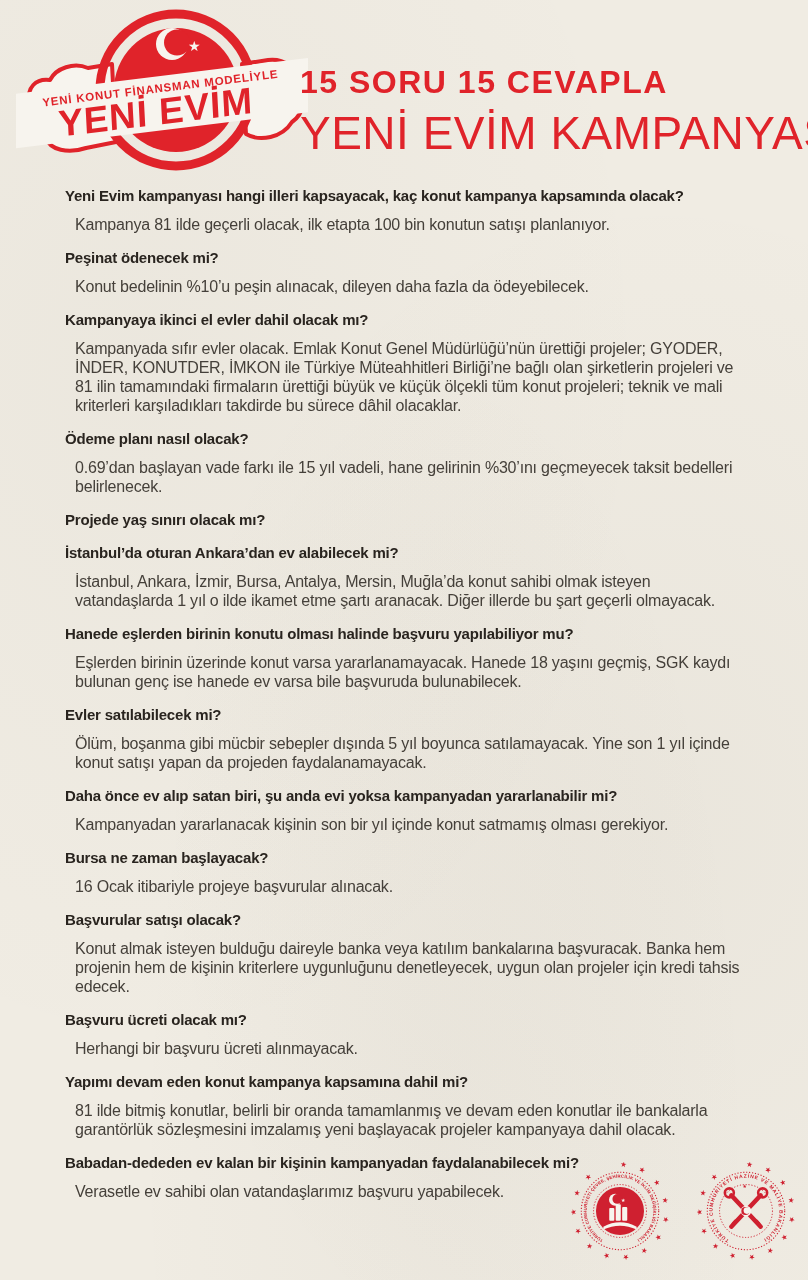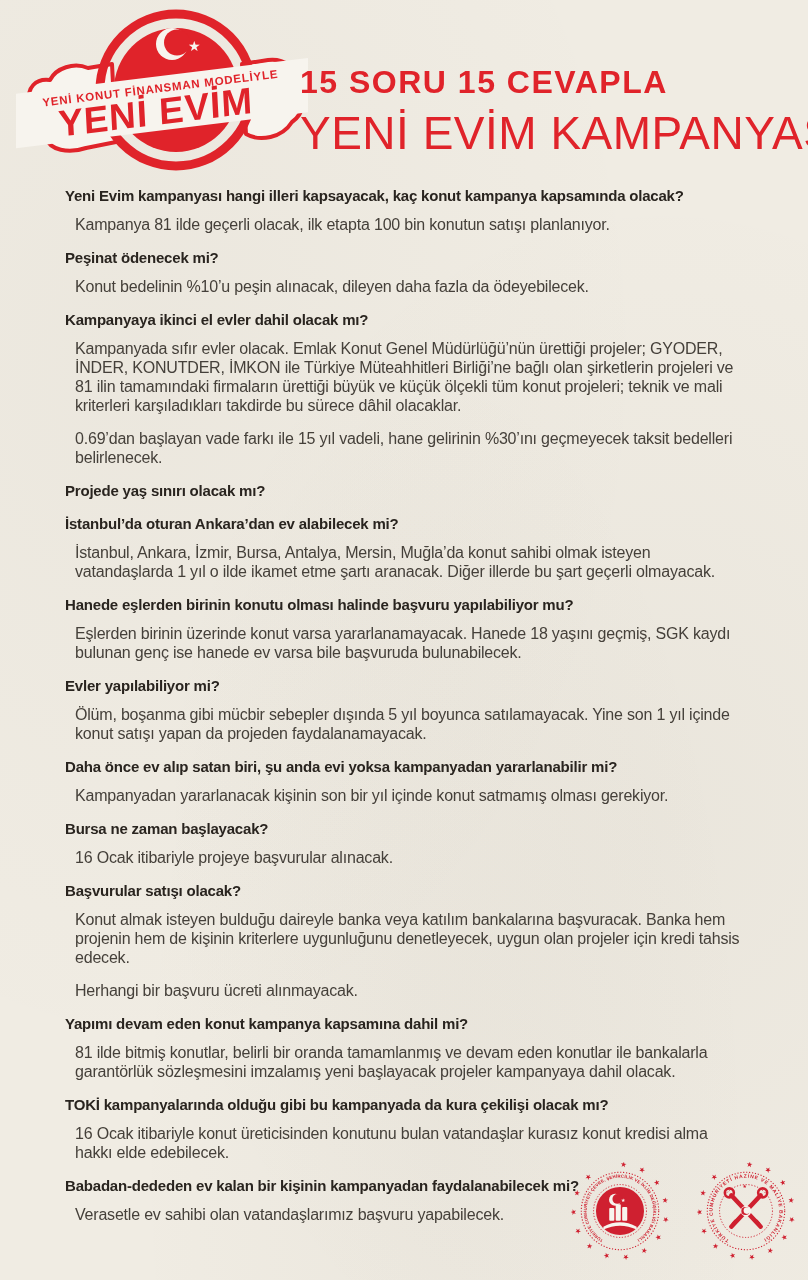--- a/index.html
+++ b/index.html
@@ -83,59 +83,57 @@
     </section>
     <section class="qa">
       <h2 class="q">Peşinat ödenecek mi?</h2>
       <p class="a">Konut bedelinin %10’u peşin alınacak, dileyen daha fazla da ödeyebilecek.</p>
     </section>
     <section class="qa">
       <h2 class="q">Kampanyaya ikinci el evler dahil olacak mı?</h2>
       <p class="a">Kampanyada sıfır evler olacak. Emlak Konut Genel Müdürlüğü’nün ürettiği projeler; GYODER, İNDER, KONUTDER, İMKON ile Türkiye Müteahhitleri Birliği’ne bağlı olan şirketlerin projeleri ve 81 ilin tamamındaki firmaların ürettiği büyük ve küçük ölçekli tüm konut projeleri; teknik ve mali kriterleri karşıladıkları takdirde bu sürece dâhil olacaklar.</p>
     </section>
     <section class="qa">
+      <h2 class="q">Ödeme planı nasıl olacak?</h2>
       <p class="a">0.69’dan başlayan vade farkı ile 15 yıl vadeli, hane gelirinin %30’ını geçmeyecek taksit bedelleri belirlenecek.</p>
     </section>
     <section class="qa">
       <h2 class="q">Projede yaş sınırı olacak mı?</h2>
     </section>
     <section class="qa">
       <h2 class="q">İstanbul’da oturan Ankara’dan ev alabilecek mi?</h2>
       <p class="a">İstanbul, Ankara, İzmir, Bursa, Antalya, Mersin, Muğla’da konut sahibi olmak isteyen vatandaşlarda 1 yıl o ilde ikamet etme şartı aranacak. Diğer illerde bu şart geçerli olmayacak.</p>
     </section>
     <section class="qa">
       <h2 class="q">Hanede eşlerden birinin konutu olması halinde başvuru yapılabiliyor mu?</h2>
       <p class="a">Eşlerden birinin üzerinde konut varsa yararlanamayacak. Hanede 18 yaşını geçmiş, SGK kaydı bulunan genç ise hanede ev varsa bile başvuruda bulunabilecek.</p>
     </section>
     <section class="qa">
-      <h2 class="q">Evler yapılabiliyor mi?</h2>
+      <h2 class="q">Evler satılabilecek mi?</h2>
       <p class="a">Ölüm, boşanma gibi mücbir sebepler dışında 5 yıl boyunca satılamayacak. Yine son 1 yıl içinde konut satışı yapan da projeden faydalanamayacak.</p>
     </section>
     <section class="qa">
       <h2 class="q">Daha önce ev alıp satan biri, şu anda evi yoksa kampanyadan yararlanabilir mi?</h2>
       <p class="a">Kampanyadan yararlanacak kişinin son bir yıl içinde konut satmamış olması gerekiyor.</p>
     </section>
     <section class="qa">
       <h2 class="q">Bursa ne zaman başlayacak?</h2>
       <p class="a">16 Ocak itibariyle projeye başvurular alınacak.</p>
     </section>
     <section class="qa">
       <h2 class="q">Başvurular satışı olacak?</h2>
       <p class="a">Konut almak isteyen bulduğu daireyle banka veya katılım bankalarına başvuracak. Banka hem projenin hem de kişinin kriterlere uygunluğunu denetleyecek, uygun olan projeler için kredi tahsis edecek.</p>
     </section>
     <section class="qa">
+      <h2 class="q">Başvuru ücreti olacak mı?</h2>
       <p class="a">Herhangi bir başvuru ücreti alınmayacak.</p>
     </section>
     <section class="qa">
       <h2 class="q">Yapımı devam eden konut kampanya kapsamına dahil mi?</h2>
       <p class="a">81 ilde bitmiş konutlar, belirli bir oranda tamamlanmış ve devam eden konutlar ile bankalarla garantörlük sözleşmesini imzalamış yeni başlayacak projeler kampanyaya dahil olacak.</p>
-    </section>
-    <section class="qa">
-      <h2 class="q">TOKİ kampanyalarında olduğu gibi bu kampanyada da kura çekilişi olacak mı?</h2>
-      <p class="a">16 Ocak itibariyle konut üreticisinden konutunu bulan vatandaşlar kurasız konut kredisi alma hakkı elde edebilecek.</p>
     </section>
     <section class="qa">
       <h2 class="q">Babadan-dededen ev kalan bir kişinin kampanyadan faydalanabilecek mi?</h2>
       <p class="a">Verasetle ev sahibi olan vatandaşlarımız başvuru yapabilecek.</p>
     </section>
   </div>
 
   <div class="seals">
 
     <svg class="seal" viewBox="0 0 100 100">

